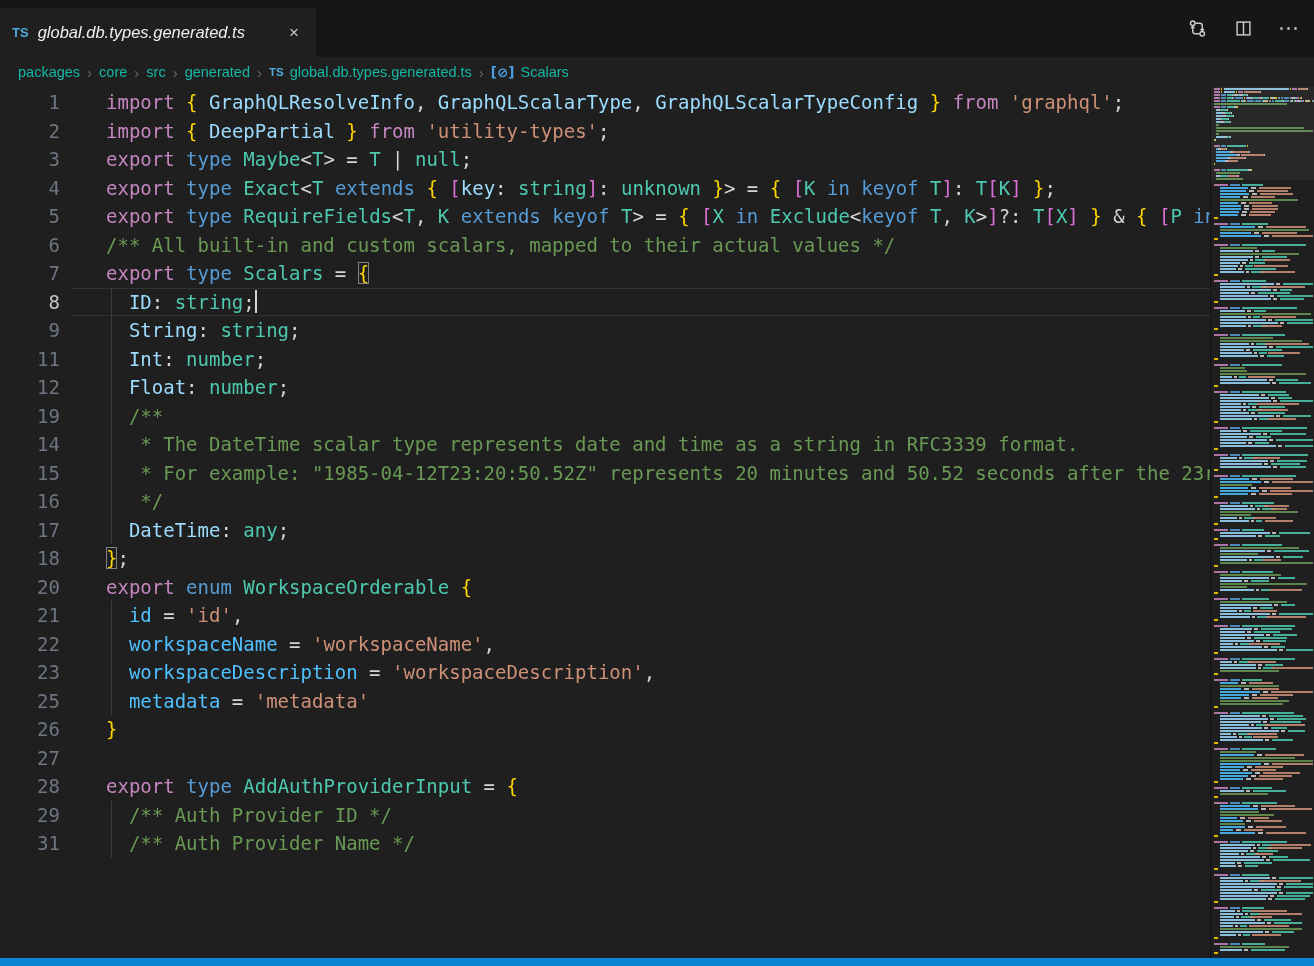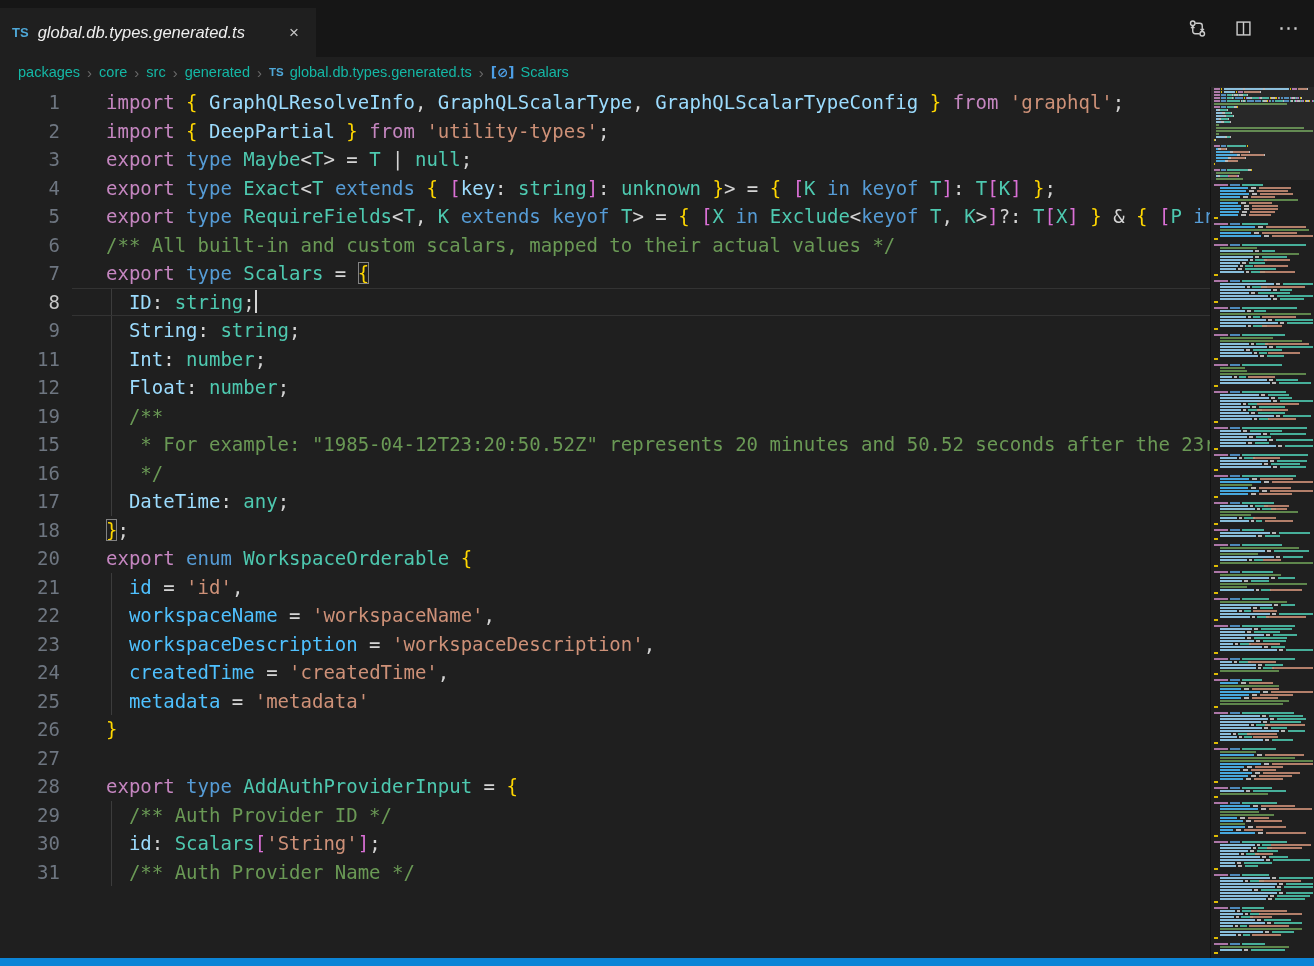--- a/index.html
+++ b/index.html
@@ -140,20 +140,24 @@
         </div>
         <div class="line">
           <span class="ln">12</span>
           <span class="lc"><i class="guide"></i><span class="c-pu">  </span><span class="c-pr">Float</span><span class="c-pu">: </span><span class="c-ty">number</span><span class="c-pu">;</span></span>
         </div>
         <div class="line">
           <span class="ln">19</span>
           <span class="lc"><i class="guide"></i><span class="c-pu">  </span><span class="c-co">/**</span></span>
         </div>
         <div class="line">
+          <span class="ln">14</span>
+          <span class="lc"><i class="guide"></i><span class="c-pu">  </span><span class="c-co"> * The DateTime scalar type represents date and time as a string in RFC3339 format.</span></span>
+        </div>
+        <div class="line">
           <span class="ln">15</span>
           <span class="lc"><i class="guide"></i><span class="c-pu">  </span><span class="c-co"> * For example: "1985-04-12T23:20:50.52Z" represents 20 minutes and 50.52 seconds after the 23rd hour of April 12th, 1985 in UTC.</span></span>
         </div>
         <div class="line">
           <span class="ln">16</span>
           <span class="lc"><i class="guide"></i><span class="c-pu">  </span><span class="c-co"> */</span></span>
         </div>
         <div class="line">
           <span class="ln">17</span>
           <span class="lc"><i class="guide"></i><span class="c-pu">  </span><span class="c-pr">DateTime</span><span class="c-pu">: </span><span class="c-ty">any</span><span class="c-pu">;</span></span>
@@ -172,46 +176,38 @@
         </div>
         <div class="line">
           <span class="ln">22</span>
           <span class="lc"><i class="guide"></i><span class="c-pu">  </span><span class="c-en">workspaceName</span><span class="c-pu"> = </span><span class="c-st">'workspaceName'</span><span class="c-pu">,</span></span>
         </div>
         <div class="line">
           <span class="ln">23</span>
           <span class="lc"><i class="guide"></i><span class="c-pu">  </span><span class="c-en">workspaceDescription</span><span class="c-pu"> = </span><span class="c-st">'workspaceDescription'</span><span class="c-pu">,</span></span>
         </div>
         <div class="line">
-          <span class="ln">24</span>
-          <span class="lc"><i class="guide"></i><span class="c-pu">  </span><span class="c-en">createdTime</span><span class="c-pu"> = </span><span class="c-st">'createdTime'</span><span class="c-pu">,</span></span>
-        </div>
-        <div class="line">
           <span class="ln">25</span>
           <span class="lc"><i class="guide"></i><span class="c-pu">  </span><span class="c-en">metadata</span><span class="c-pu"> = </span><span class="c-st">'metadata'</span></span>
         </div>
         <div class="line">
           <span class="ln">26</span>
           <span class="lc"><span class="c-b1">}</span></span>
         </div>
         <div class="line">
           <span class="ln">27</span>
           <span class="lc"></span>
         </div>
         <div class="line">
           <span class="ln">28</span>
           <span class="lc"><span class="c-kw">export</span><span class="c-pu"> </span><span class="c-kb">type</span><span class="c-pu"> </span><span class="c-ty">AddAuthProviderInput</span><span class="c-pu"> = </span><span class="c-b1">{</span></span>
         </div>
         <div class="line">
           <span class="ln">29</span>
           <span class="lc"><i class="guide"></i><span class="c-pu">  </span><span class="c-co">/** Auth Provider ID */</span></span>
-        </div>
-        <div class="line">
-          <span class="ln">30</span>
-          <span class="lc"><i class="guide"></i><span class="c-pu">  </span><span class="c-pr">id</span><span class="c-pu">: </span><span class="c-ty">Scalars</span><span class="c-b2">[</span><span class="c-st">'String'</span><span class="c-b2">]</span><span class="c-pu">;</span></span>
         </div>
         <div class="line">
           <span class="ln">31</span>
           <span class="lc"><i class="guide"></i><span class="c-pu">  </span><span class="c-co">/** Auth Provider Name */</span></span>
         </div>
       </div>
   </div>
 
   <div id="minimap">
     <div id="minimap-marks">

